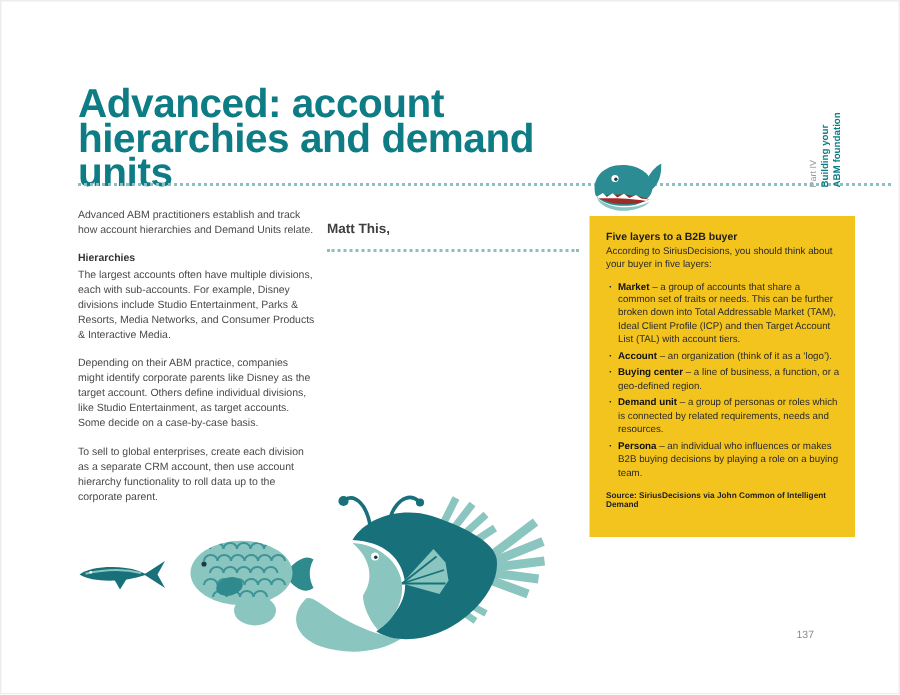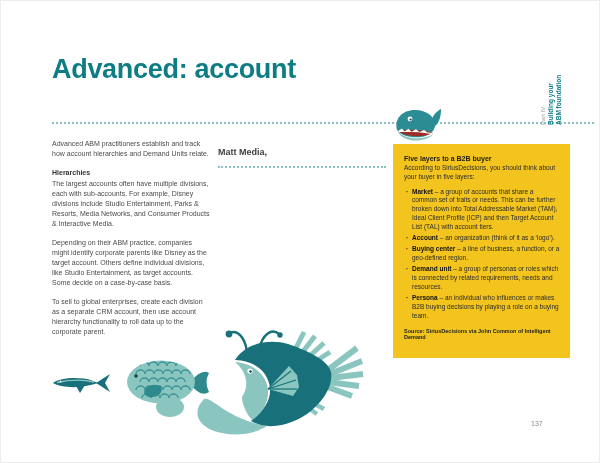--- a/index.html
+++ b/index.html
@@ -41,34 +41,35 @@
   .whale{position:absolute;left:391px;top:107px;}
   .fish-scene{position:absolute;left:40px;top:312px;}
 </style>
 </head>
 <body>
 
 <div class="page">
 
   <div class="title">
     <div>Advanced: account</div>
+    <div>hierarchies and demand units</div>
   </div>
 
   <div class="rule-top"></div>
 
   <div class="col-left">
     <p>Advanced ABM practitioners establish and track how account hierarchies and Demand Units relate.</p>
     <p class="subhead">Hierarchies</p>
     <p>The largest accounts often have multiple divisions, each with sub-accounts. For example, Disney divisions include Studio Entertainment, Parks &amp; Resorts, Media Networks, and Consumer Products &amp; Interactive Media.</p>
     <p>Depending on their ABM practice, companies might identify corporate parents like Disney as the target account. Others define individual divisions, like Studio Entertainment, as target accounts. Some decide on a case-by-case basis.</p>
     <p>To sell to global enterprises, create each division as a separate CRM account, then use account hierarchy functionality to roll data up to the corporate parent.</p>
   </div>
 
   <div class="col-quote">
-    <p class="quote-author">Matt Media,</p>
+    <p class="quote-author">Matt This,</p>
     <div class="rule-quote"></div>
   </div>
 
   <div class="callout">
     <p class="callout-title">Five layers to a B2B buyer</p>
     <p class="callout-intro">According to SiriusDecisions, you should think about your buyer in five layers:</p>
     <ul>
       <li><b>Market</b> <span>– a group of accounts that share a common set of traits or needs. This can be further broken down into Total Addressable Market (TAM), Ideal Client Profile (ICP) and then Target Account List (TAL) with account tiers.</span></li>
       <li><b>Account</b> <span>– an organization (think of it as a ‘logo’).</span></li>
       <li><b>Buying center</b> <span>– a line of business, a function, or a geo-defined region.</span></li>

